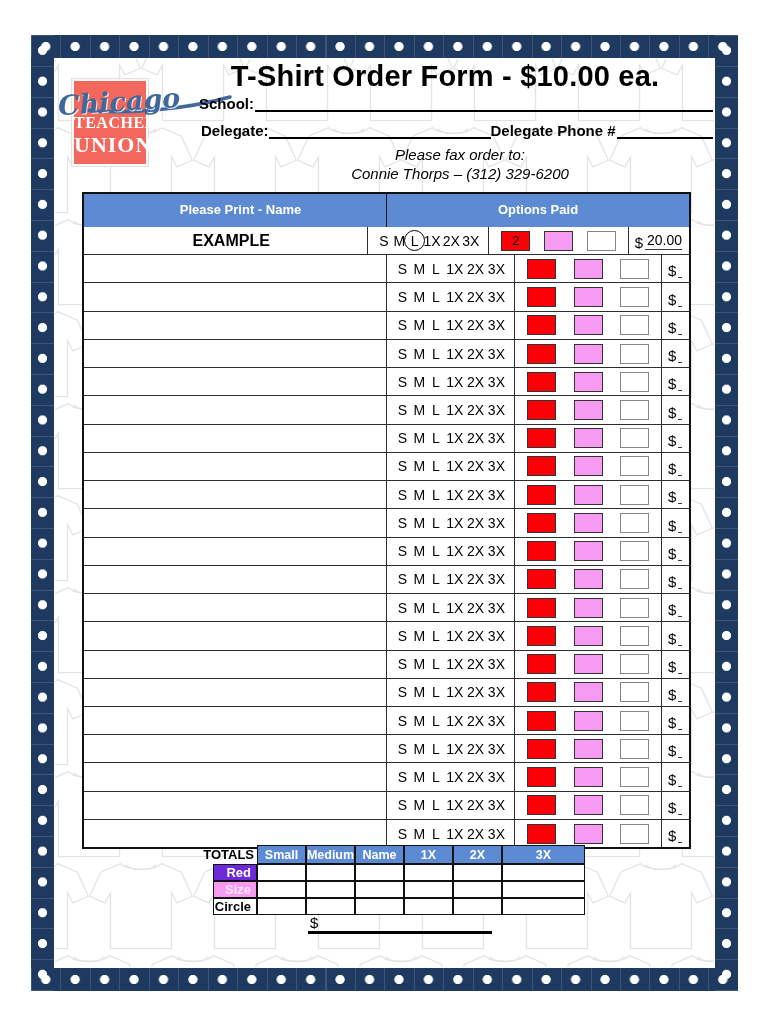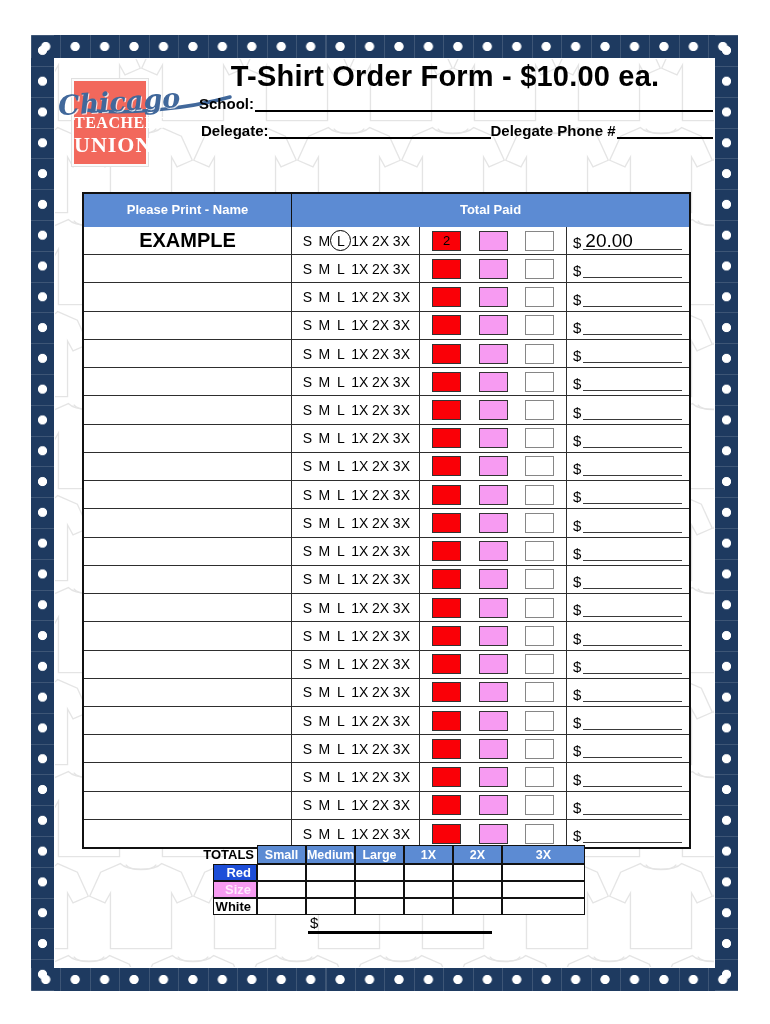--- a/index.html
+++ b/index.html
@@ -51,47 +51,47 @@
   .fill-fixed{border-bottom:2px solid #000;height:16px;width:222px;}
   .fax{position:absolute;left:200px;top:146px;width:520px;text-align:center;z-index:3;
        font-size:15px;font-style:italic;line-height:1.25;}
 
   
   .order-table{position:absolute;left:82px;top:192px;width:609px;z-index:2;background:#fff;
                border:2px solid #111;box-sizing:border-box;}
   .thead{display:flex;height:33px;background:#5C8BD3;}
   .th{color:#fff;font-weight:bold;font-size:13px;display:flex;align-items:center;justify-content:center;
       text-align:center;line-height:1.15;box-sizing:border-box;border-right:1.5px solid #111;}
-  .c-name{width:208px;}.c-size{width:128px;}.c-color{width:147px;}.c-amount{flex:1;border-right:none!important;}
+  .c-name{width:292px;margin-left:11px;}.c-size{width:128px;}.c-color{width:147px;}.c-amount{flex:1;border-right:none!important;}
   .tbody{display:flex;flex-direction:column;height:620px;}
   .trow{display:flex;flex:1;border-top:1.5px solid #2e2e2e;}
   .td{box-sizing:border-box;border-right:1.5px solid #2e2e2e;display:flex;align-items:center;background:#fff;}
-  .td.c-name{justify-content:center;font-weight:bold;font-size:20px;}
+  .td.c-name{justify-content:center;font-weight:bold;font-size:16px;}
   .td.c-size{justify-content:space-between;padding:0 9px;font-size:14px;}
   .size-opt{min-width:13px;text-align:center;}
   .size-opt.circled{border:1.5px solid #000;border-radius:50%;width:19px;height:19px;min-width:19px;
                     display:inline-flex;align-items:center;justify-content:center;margin:0 -4px;}
   .td.c-color{justify-content:space-between;padding:0 12px;}
   .swatch{width:29px;height:20px;box-sizing:border-box;border:1.5px solid #333;display:flex;
           align-items:center;justify-content:center;font-size:13px;}
   .swatch.white{border-color:#868686;}
   .td.c-amount{align-items:flex-end;padding:2px 7px 4px 6px;font-size:15px;}
   .dollar{margin-right:2px;line-height:1;}
-  .amount-line{flex:1;border-bottom:1.6px solid #3a3a3a;font-size:19px;padding-left:2px;height:16px;line-height:15px;}
+  .amount-line{flex:1;border-bottom:1.6px solid #3a3a3a;font-size:14px;padding-left:2px;height:16px;line-height:15px;}
 
   
   .totals{position:absolute;left:213px;top:845px;z-index:2;display:grid;
           grid-template-columns:44px 49px 49px 49px 49px 49px 83px;
           grid-template-rows:19px 17px 17px 17px;}
   .t-corner{font-weight:bold;font-size:13px;display:flex;align-items:center;justify-content:flex-end;padding-right:3px;}
   .t-head{background:#5C8BD3;color:#fff;font-weight:bold;font-size:12.5px;display:flex;align-items:center;
           justify-content:center;border:1px solid #111;}
   .t-rowlabel{font-weight:bold;font-size:13px;display:flex;align-items:center;justify-content:flex-end;
               padding-right:5px;border:1px solid #111;box-sizing:border-box;}
-  .t-rowlabel.red{background:#1d4ed8;color:#fff;}
+  .t-rowlabel.red{background:#6d28d9;color:#fff;}
   .t-rowlabel.pink{background:#F79BF2;color:#ffe9fd;}
   .t-rowlabel.white{background:#fff;color:#000;}
   .t-cell{background:#fff;border:1px solid #111;}
 
   .total-line{position:absolute;left:308px;top:911px;width:182px;height:20px;z-index:2;
               border-bottom:3px solid #000;font-size:15px;display:flex;align-items:flex-end;padding-left:2px;}
   .total-label{position:absolute;left:299px;top:933px;width:200px;text-align:center;z-index:2;
                font-size:14px;font-weight:bold;}
   .footnote{position:absolute;left:93px;top:953px;width:600px;text-align:center;z-index:3;
             font-size:13px;font-style:italic;font-weight:bold;}
@@ -457,26 +457,28 @@
   </div>
 
   <div class="field-row row-delegate">
     <span>Delegate:</span>
     <span class="fill-fixed"></span>
     <span>Delegate Phone #</span>
     <span class="fill-line"></span>
   </div>
 
   <div class="fax">
+    <div>Please fax order to:</div>
+    <div>Connie Thorps – (312) 329-6200</div>
   </div>
 
   <div class="order-table">
     <div class="thead">
       <div class="th c-name">Please Print - Name</div>
-      <div class="th c-amount">Total Paid</div>
+      <div class="th c-amount">Options Paid</div>
     </div>
     <div class="tbody" id="tbody">
       <div class="trow" style="border-top:none">
         <div class="td c-name">
           <span>EXAMPLE</span>
         </div>
         <div class="td c-size" id="example-sizes">
             <span class="size-opt">S</span>
             <span class="size-opt">M</span>
             <span class="size-opt circled">L</span>
@@ -921,39 +923,39 @@
             <span class="amount-line"></span>
           </div>
         </div>
       </div>
   </div>
 
   <div class="totals" id="totals-grid">
       <div class="t-corner">TOTALS</div>
       <div class="t-head">Small</div>
       <div class="t-head">Medium</div>
-      <div class="t-head">Large</div>
+      <div class="t-head">Name</div>
       <div class="t-head">1X</div>
       <div class="t-head">2X</div>
       <div class="t-head">3X</div>
       <div class="t-rowlabel red">Red</div>
       <div class="t-cell"></div>
       <div class="t-cell"></div>
       <div class="t-cell"></div>
       <div class="t-cell"></div>
       <div class="t-cell"></div>
       <div class="t-cell"></div>
       <div class="t-rowlabel pink">Size</div>
       <div class="t-cell"></div>
       <div class="t-cell"></div>
       <div class="t-cell"></div>
       <div class="t-cell"></div>
       <div class="t-cell"></div>
       <div class="t-cell"></div>
-      <div class="t-rowlabel white">White</div>
+      <div class="t-rowlabel white">Circle</div>
       <div class="t-cell"></div>
       <div class="t-cell"></div>
       <div class="t-cell"></div>
       <div class="t-cell"></div>
       <div class="t-cell"></div>
       <div class="t-cell"></div>
     </div>
 
   <div class="total-line">
     <span>$</span>

